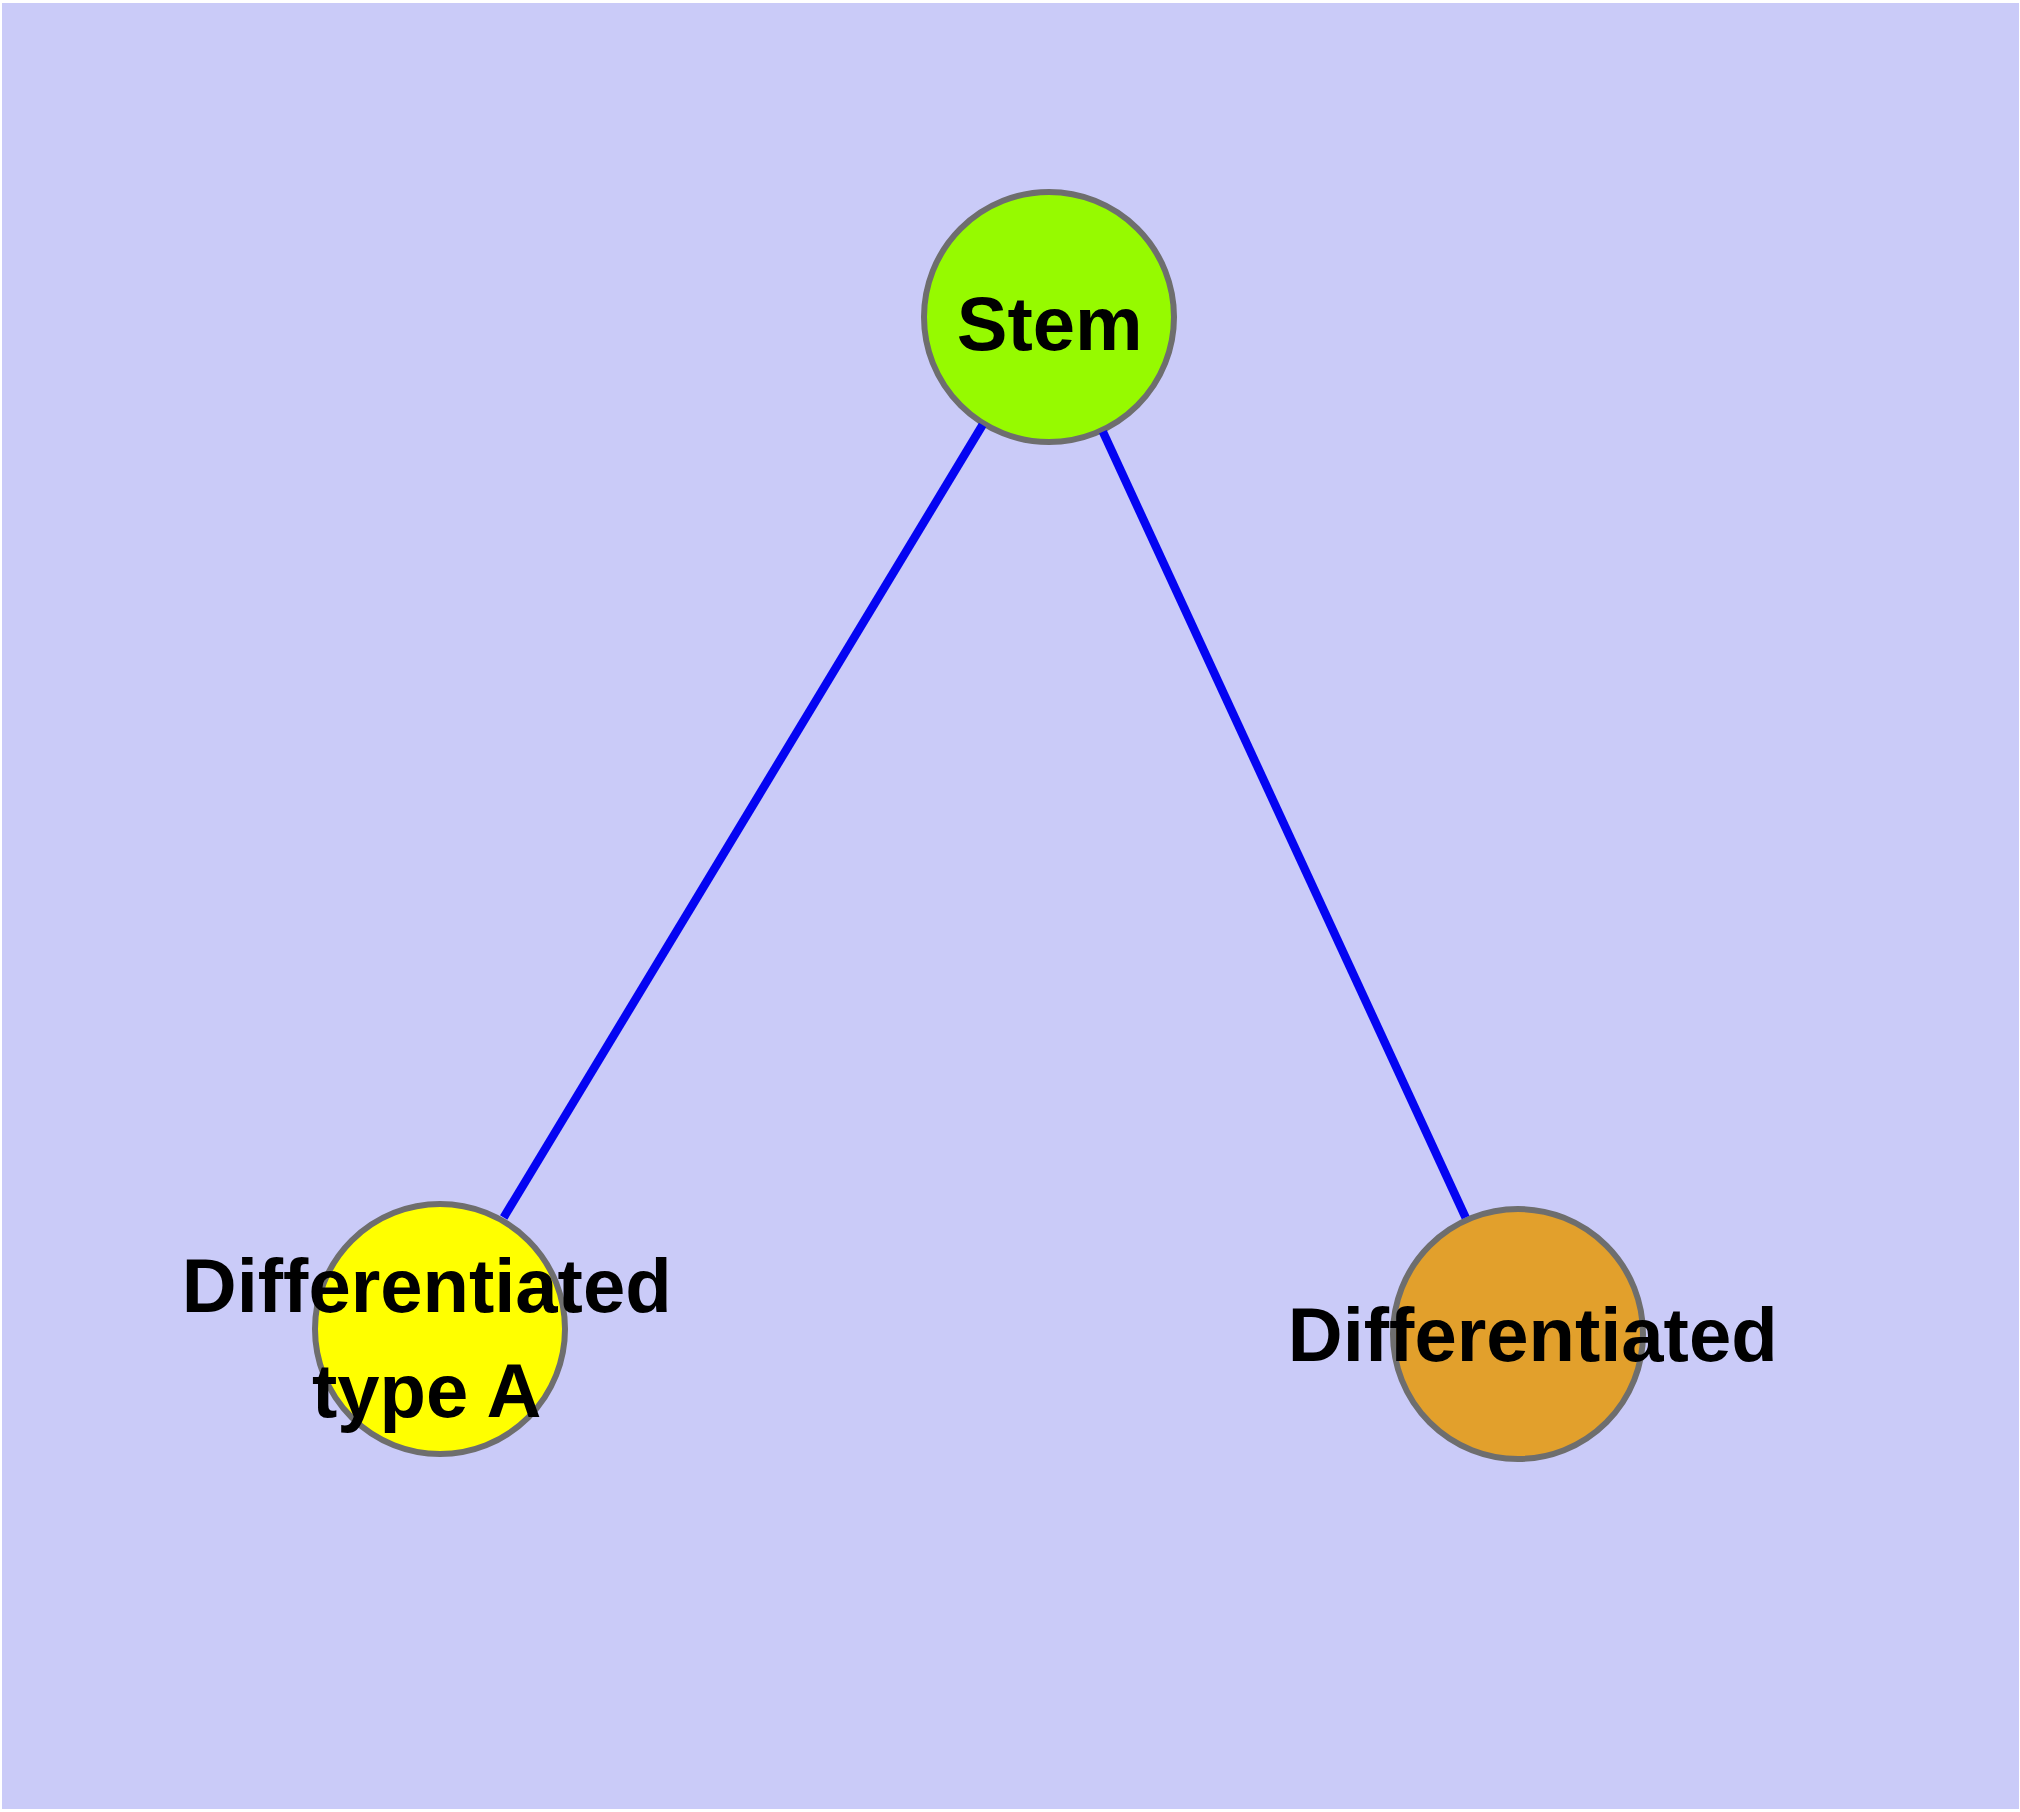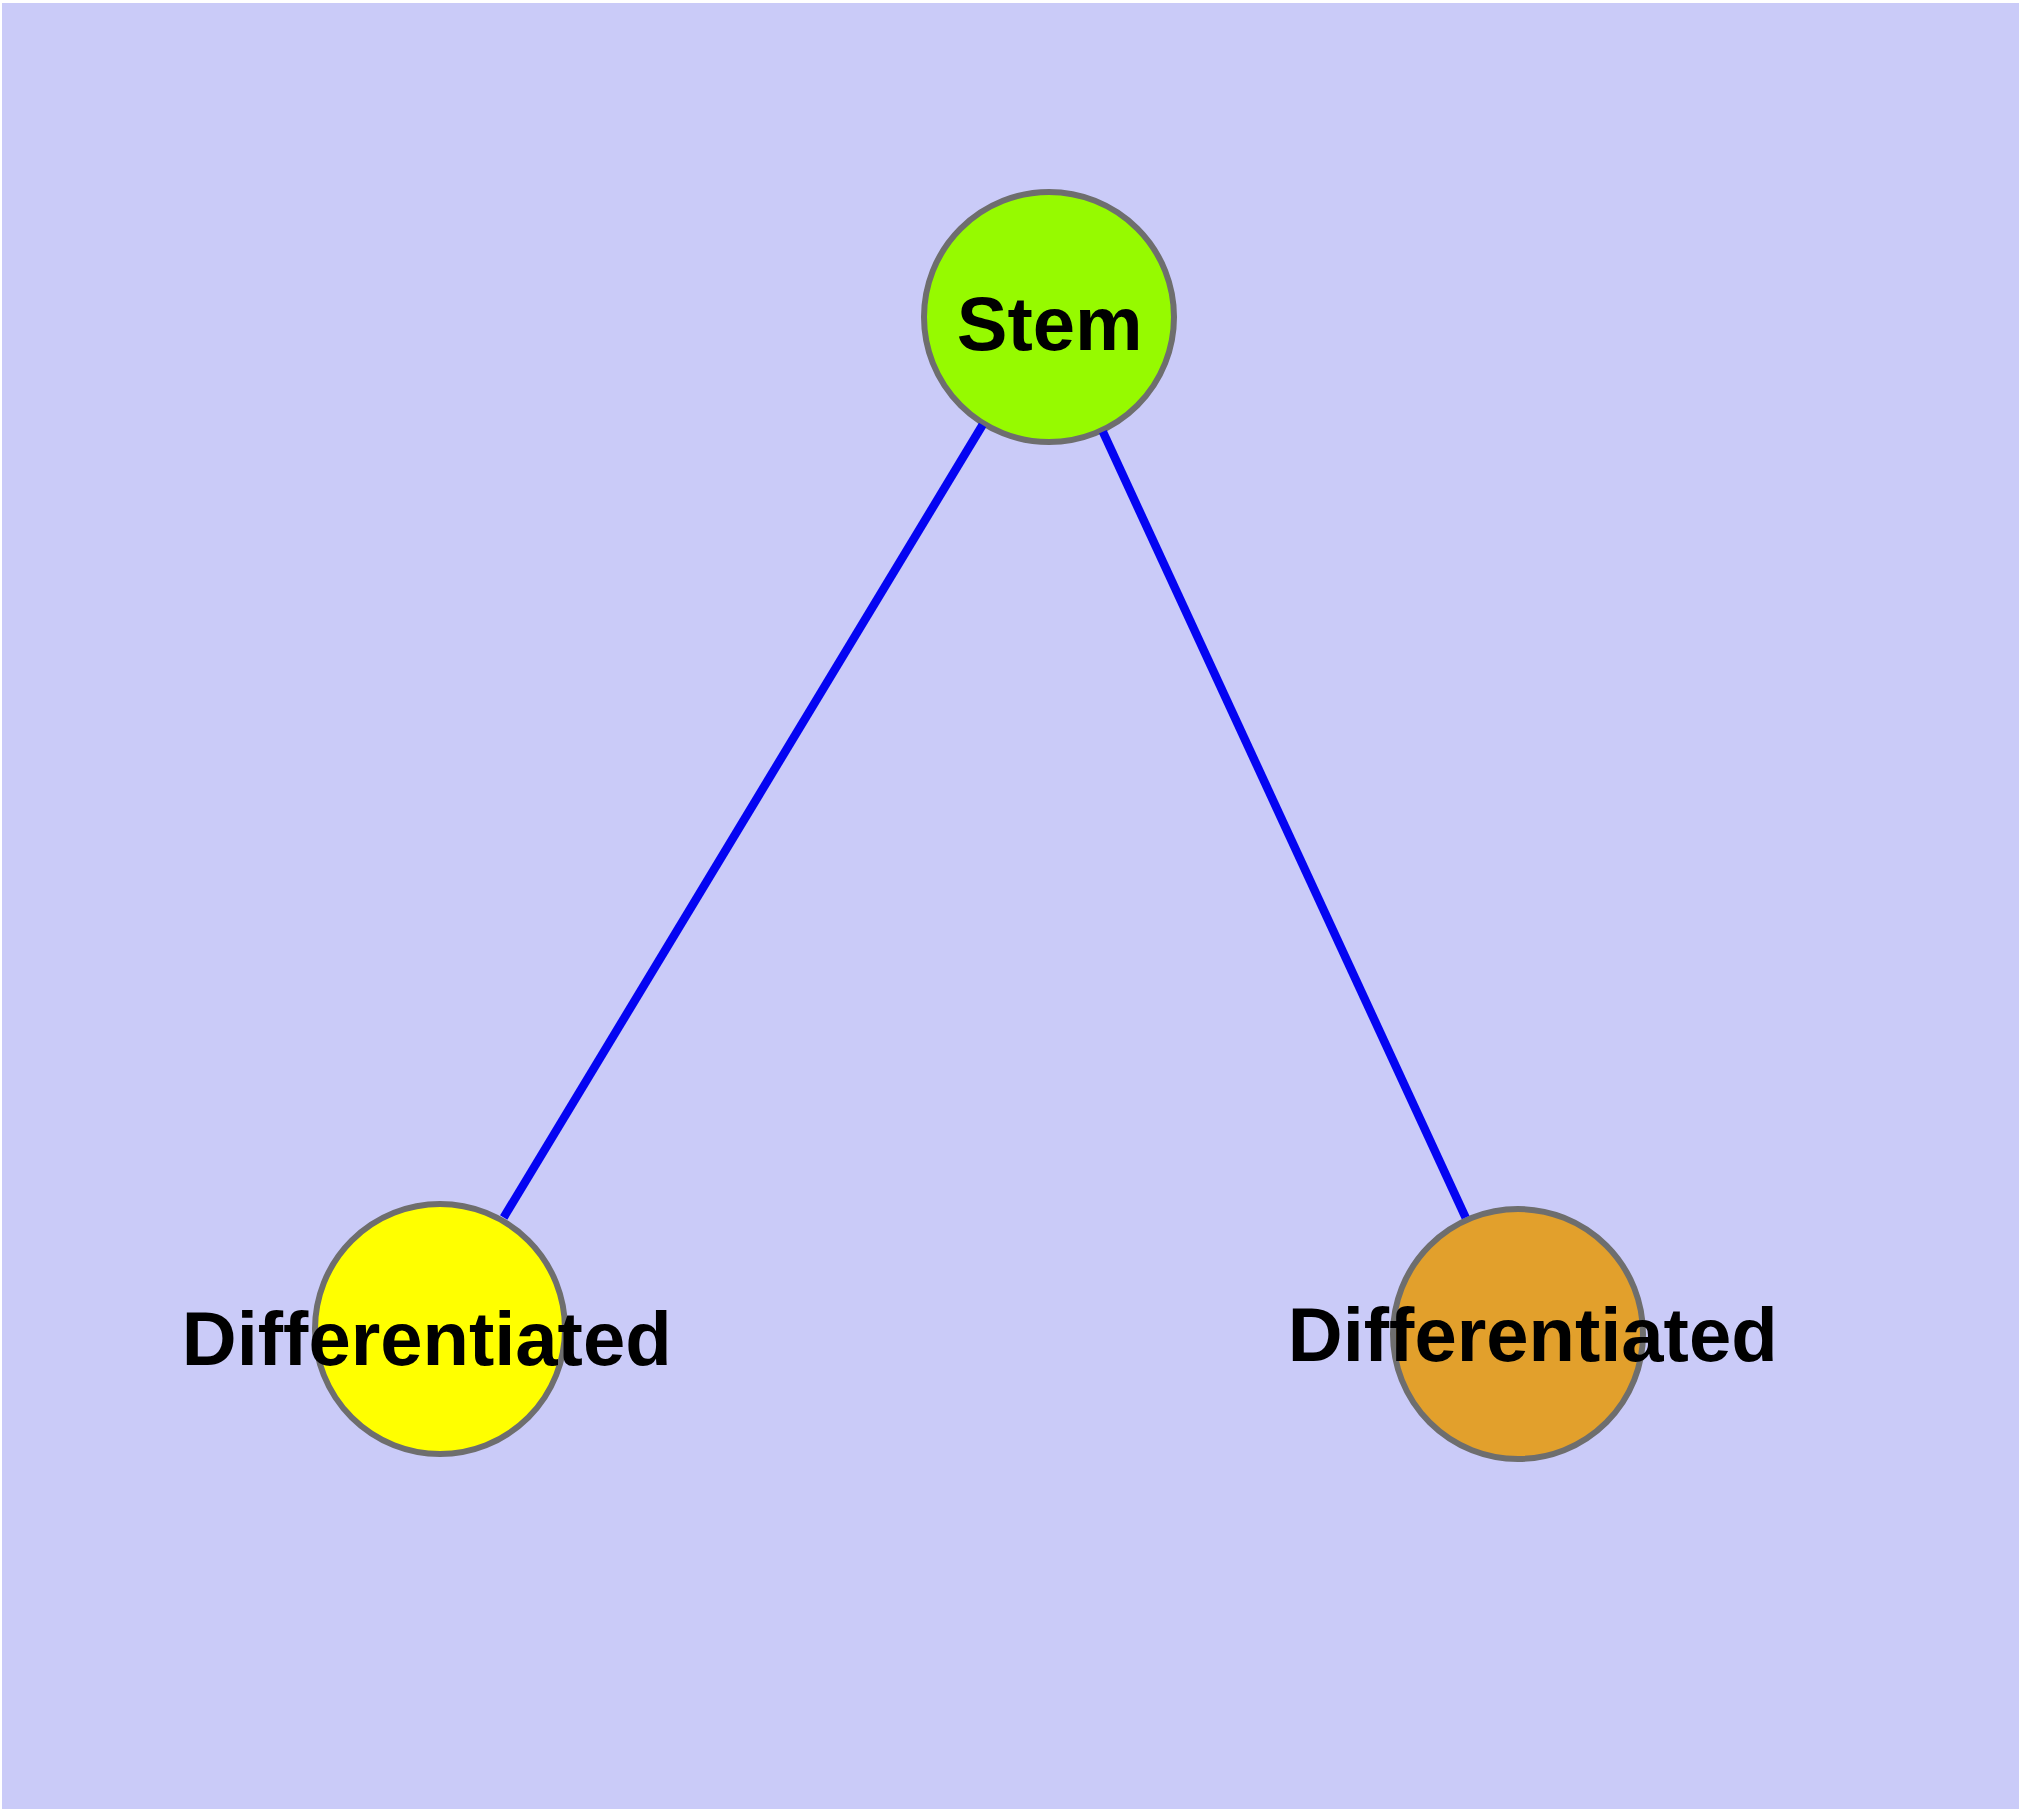--- a/index.html
+++ b/index.html
@@ -69,20 +69,21 @@
     <line class="edge" x1="1157" y1="498" x2="592" y2="1433" stroke-width="10" stroke="#0404f2"></line>
     <line class="edge" x1="1299" y1="506" x2="1727" y2="1433" stroke-width="10" stroke="#0404f2"></line>
   </svg>
 
   <div class="node-label label-stem-pos" style="color: rgb(0, 0, 0);">
     <div>Stem</div>
   </div>
 
   <div class="node-label label-type-a-pos" style="color: rgb(0, 0, 0);">
     <div>Differentiated</div>
+    <div>type A</div>
   </div>
 
   <div class="node-label label-type-b-pos" style="color: rgb(0, 0, 0);">
     <div>Differentiated</div>
   </div>
 
 </div>
 
 
 </body></html>

